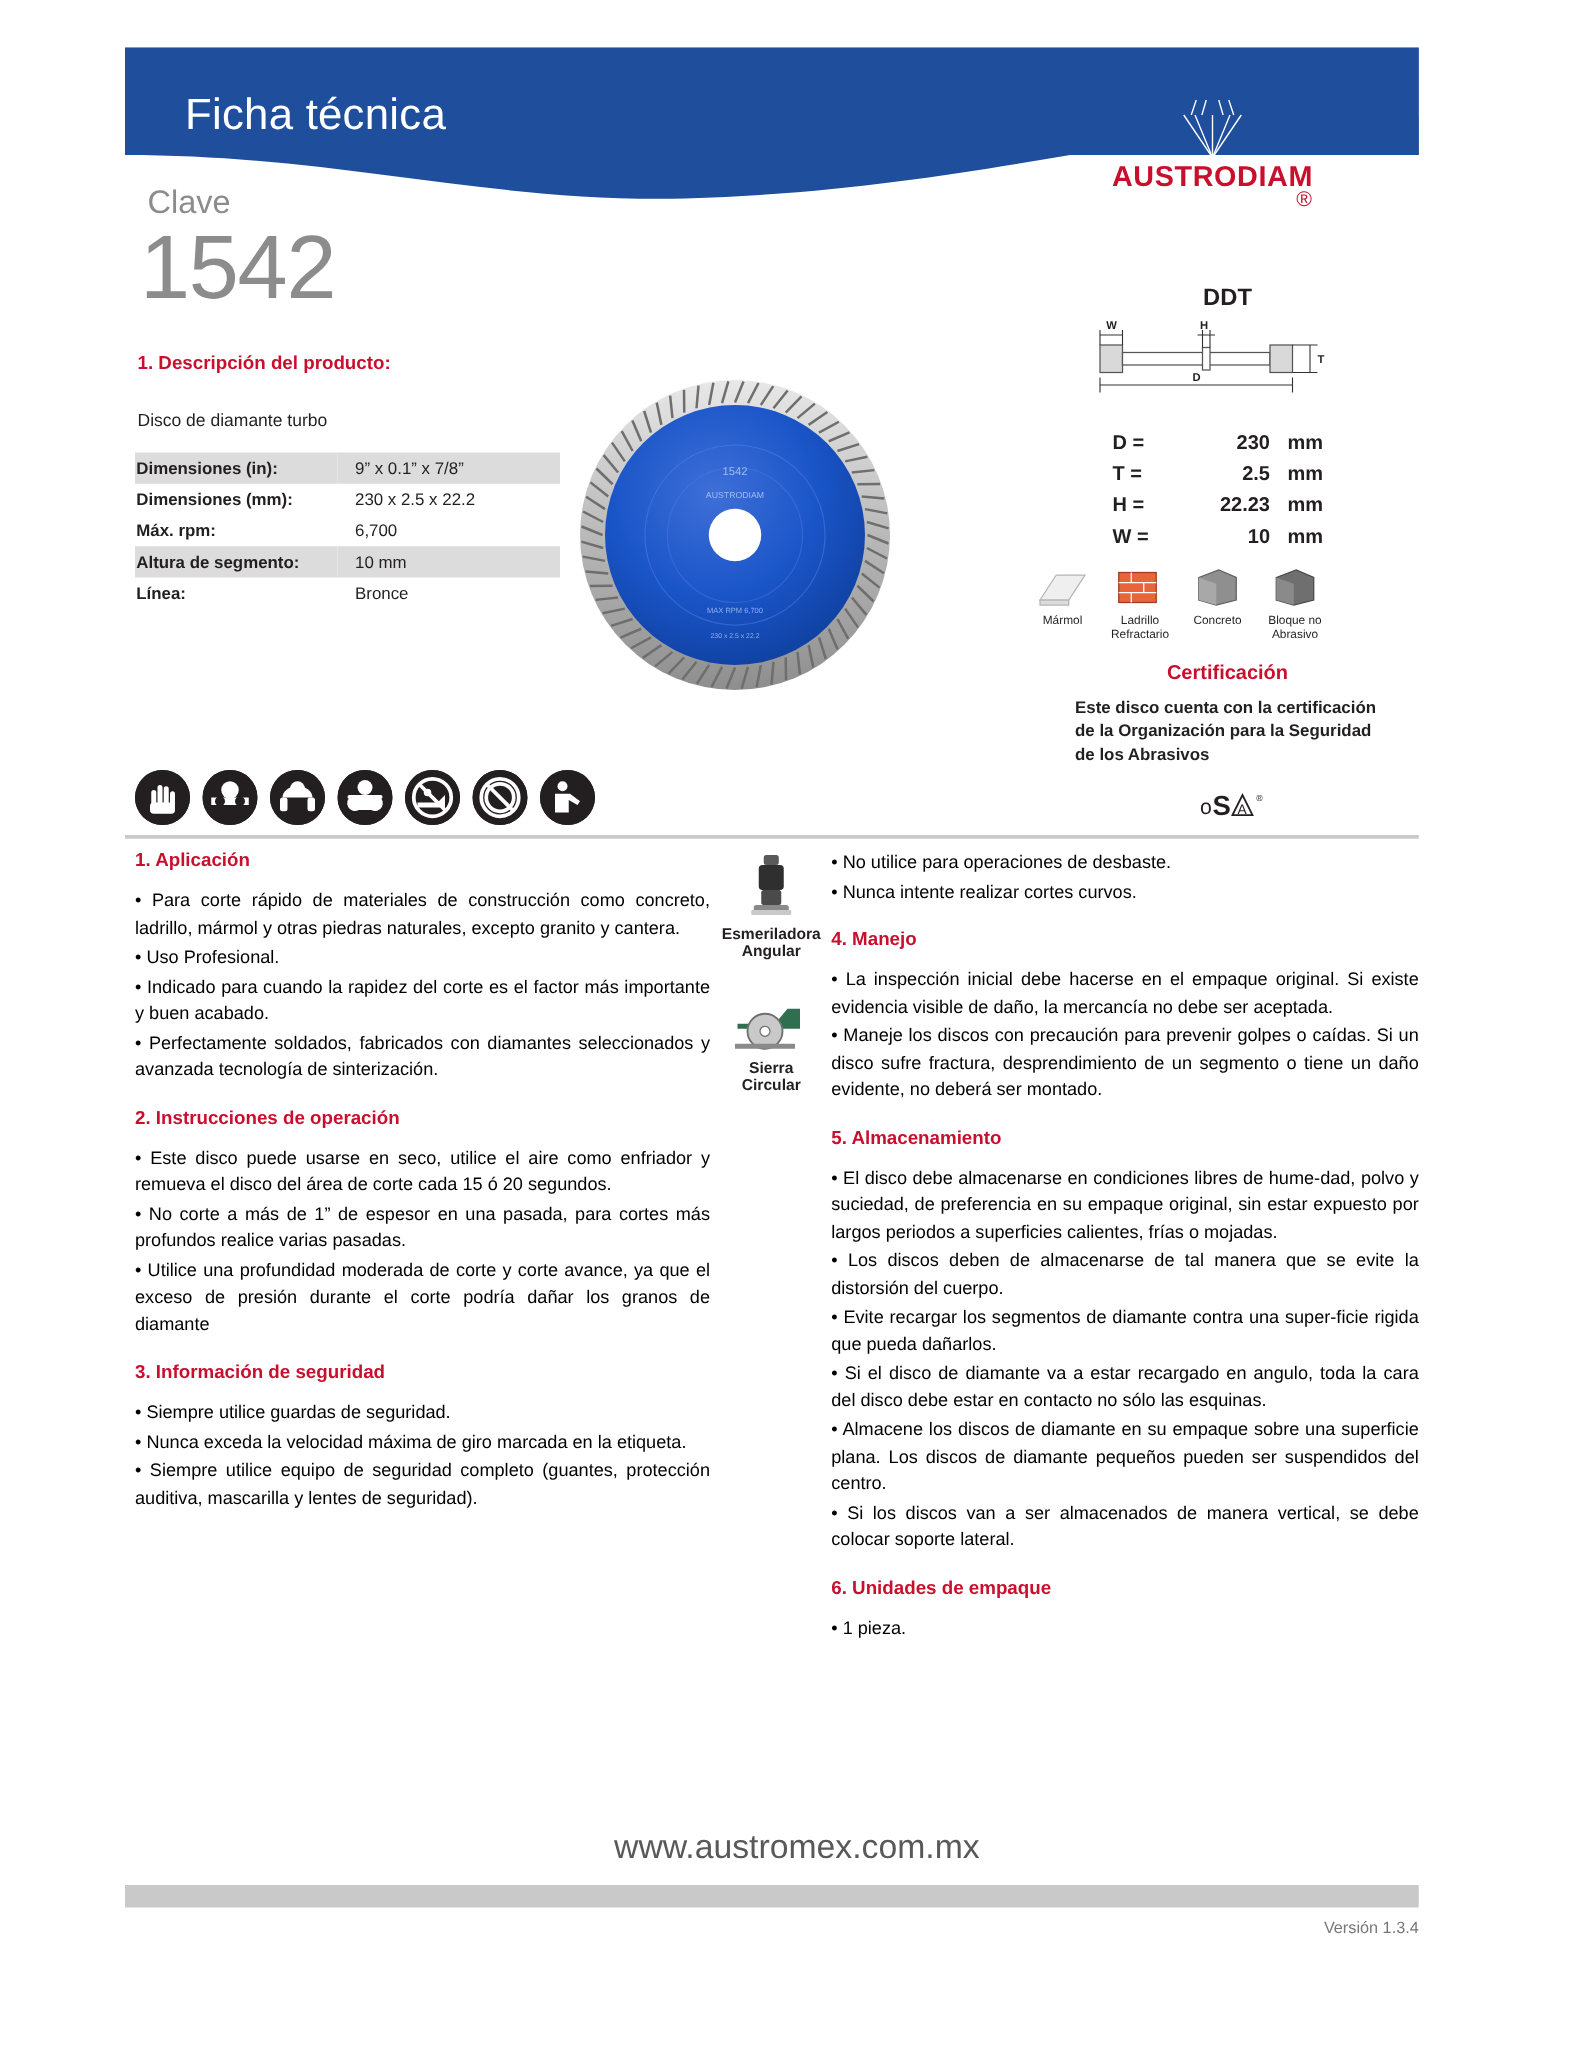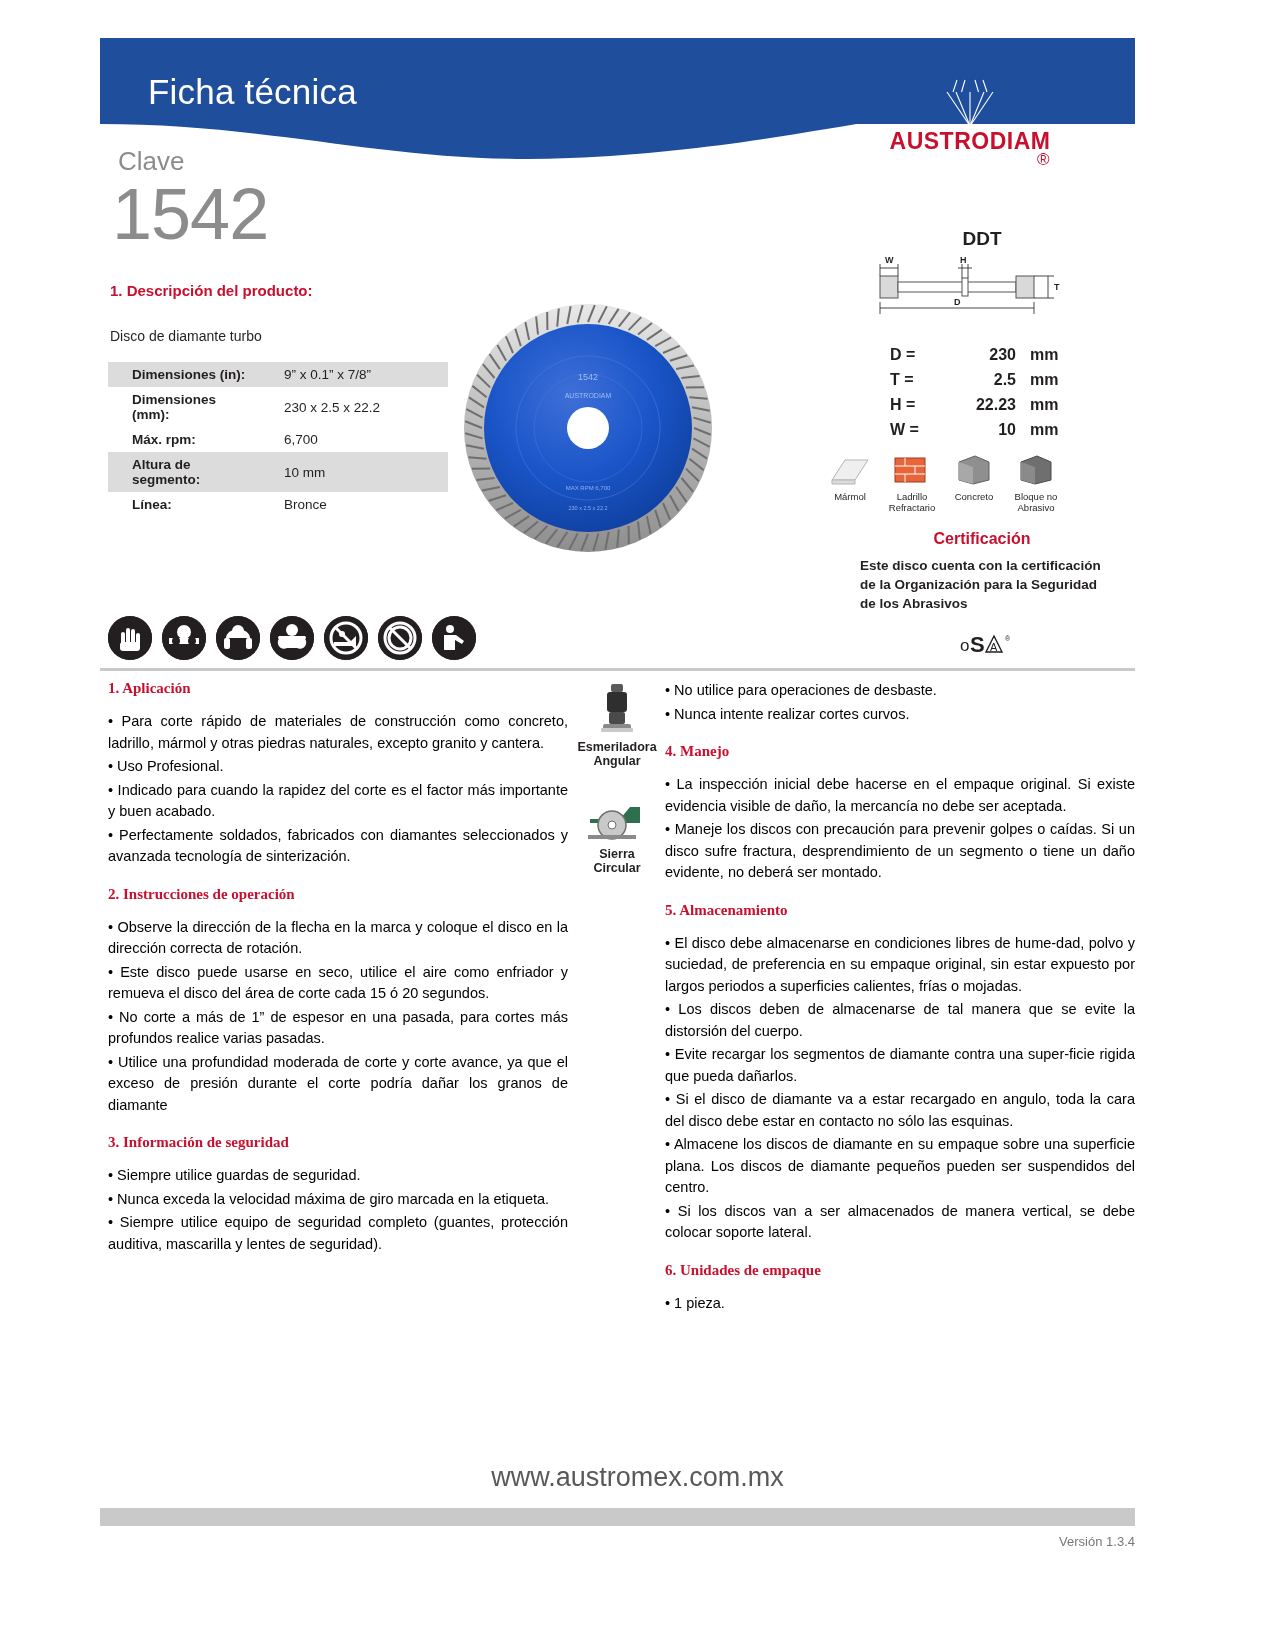--- a/index.html
+++ b/index.html
@@ -53,21 +53,21 @@
     font-size:15px; font-weight:bold; color:#c8102e;
   }
   .sec1-desc {
     position:absolute; left:110px; top:328px;
     font-size:14px; color:#231f20;
   }
   .spec-table {
     position:absolute; left:108px; top:362px; width:340px;
     border-collapse:collapse; font-size:13.5px;
   }
-  .spec-table td { padding:5px 24px; vertical-align:middle; }
+  .spec-table td { padding:5px 1px; vertical-align:middle; }
   .spec-table tr.alt td { background:#dcdcdc; }
   .spec-table td.k { font-weight:bold; width:162px; }
   .spec-table td.v { padding-left:14px; }
 
   
   .disc {
     position:absolute; left:463px; top:228px; width:250px; height:400px;
   }
 
   
@@ -103,21 +103,21 @@
   .picto-row { position:absolute; left:108px; top:616px; width:370px; height:46px; }
   .picto { position:absolute; top:0; width:44px; height:44px; border-radius:50%; background:#231f20; }
 
   .hrule { position:absolute; left:100px; top:668px; width:1035px; height:3px; background:#c9c9c9; }
 
   
   .col-left { position:absolute; left:108px; top:680px; width:460px; }
   .col-right { position:absolute; left:665px; top:680px; width:470px; }
 
   h3.sec {
-    font-size:15px; font-weight:bold; color:#c8102e; margin:0 0 14px 0;font-family:Liberation Serif, serif;
+    font-size:15px; font-weight:bold; color:#c8102e; margin:0 0 14px 0;
   }
   .body-p {
     font-size:14.5px; line-height:21.5px; color:#000000; margin:0 0 2px 0;
     text-align:justify;
   }
   .body-p.last { margin-bottom:18px; }
 
   
   .tool1 { position:absolute; left:575px; top:680px; width:84px; text-align:center; }
   .tool2 { position:absolute; left:575px; top:795px; width:84px; text-align:center; }
@@ -506,21 +506,20 @@
   </div>
 
   <div class="col-left">
     <h3 class="sec">1. Aplicación</h3>
     <p class="body-p">• Para corte rápido de materiales de construcción como concreto, ladrillo, mármol y otras piedras naturales, excepto granito y cantera.</p>
     <p class="body-p">• Uso Profesional.</p>
     <p class="body-p">• Indicado para cuando la rapidez del corte es el factor más importante y buen acabado.</p>
     <p class="body-p last">• Perfectamente soldados, fabricados con diamantes seleccionados y avanzada tecnología de sinterización.</p>
 
     <h3 class="sec">2. Instrucciones de operación</h3>
-    <p class="body-p">• Observe la dirección de la flecha en la marca y coloque el disco en la dirección correcta de rotación.</p>
     <p class="body-p">• Este disco puede usarse en seco, utilice el aire como enfriador y remueva el disco del área de corte cada 15 ó 20 segundos.</p>
     <p class="body-p">• No corte a más de 1” de espesor en una pasada, para cortes más profundos realice varias pasadas.</p>
     <p class="body-p last">• Utilice una profundidad moderada de corte y corte avance, ya que el exceso de presión durante el corte podría dañar los granos de diamante</p>
 
     <h3 class="sec">3. Información de seguridad</h3>
     <p class="body-p">• Siempre utilice guardas de seguridad.</p>
     <p class="body-p">• Nunca exceda la velocidad máxima de giro marcada en la etiqueta.</p>
     <p class="body-p">• Siempre utilice equipo de seguridad completo (guantes, protección auditiva, mascarilla y lentes de seguridad).</p>
   </div>
 

